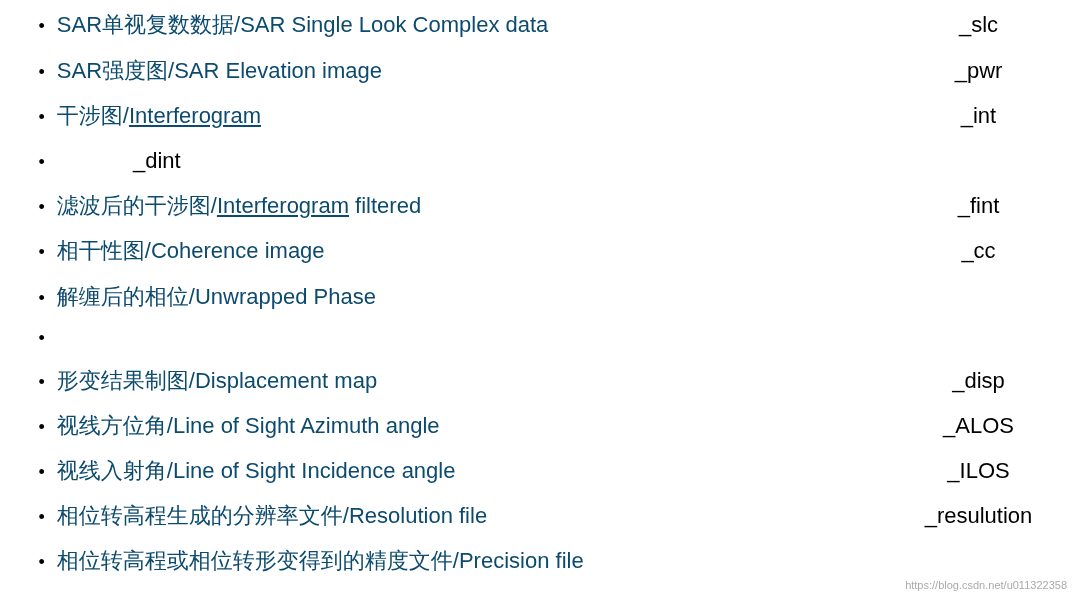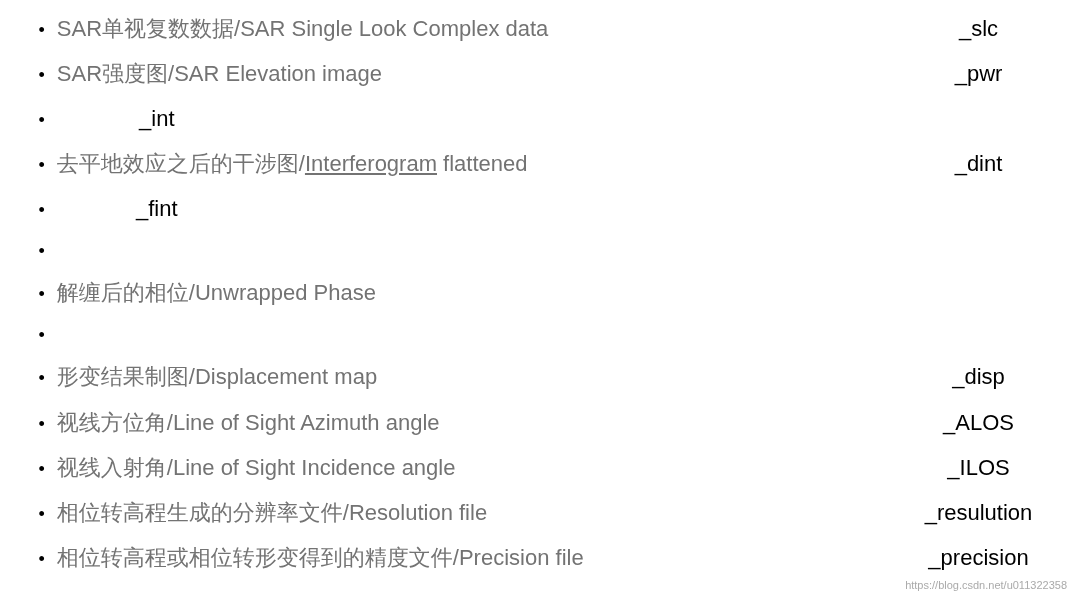--- a/index.html
+++ b/index.html
@@ -35,21 +35,21 @@
 
     .bullet {
       margin-right: 12px;
       font-size: 18px;
       flex-shrink: 0;
     }
 
     .row-label {
       flex: 1;
       font-size: 22px;
-      color: #737373;
+      color: #0c4a6e;
     }
 
     .row-code {
       font-size: 22px;
       color: #000;
       min-width: 160px;
       text-align: center;
       padding-left: 40px;
     }
 
@@ -71,33 +71,36 @@
         <span class="row-label">SAR单视复数数据/SAR Single Look Complex data</span>
         <span class="row-code">_slc</span>
       </div>
       <div class="data-row">
         <span class="bullet">•</span>
         <span class="row-label">SAR强度图/SAR Elevation image</span>
         <span class="row-code">_pwr</span>
       </div>
       <div class="data-row">
         <span class="bullet">•</span>
+        <span class="row-label">干涉图/<u>Interferogram</u></span>
         <span class="row-code">_int</span>
       </div>
       <div class="data-row">
         <span class="bullet">•</span>
-        <span class="row-label">去平地效应之后的干涉图/<u>Interferogram</u> flattened</span>
         <span class="row-code">_dint</span>
       </div>
       <div class="data-row">
         <span class="bullet">•</span>
+        <span class="row-label">滤波后的干涉图/<u>Interferogram</u> filtered</span>
         <span class="row-code">_fint</span>
       </div>
       <div class="data-row">
         <span class="bullet">•</span>
+        <span class="row-label">相干性图/Coherence image</span>
+        <span class="row-code">_cc</span>
       </div>
       <div class="data-row">
         <span class="bullet">•</span>
         <span class="row-label">解缠后的相位/Unwrapped Phase</span>
       </div>
       <div class="data-row">
         <span class="bullet">•</span>
       </div>
       <div class="data-row">
         <span class="bullet">•</span>
@@ -115,18 +118,17 @@
         <span class="row-code">_ILOS</span>
       </div>
       <div class="data-row">
         <span class="bullet">•</span>
         <span class="row-label">相位转高程生成的分辨率文件/Resolution file</span>
         <span class="row-code">_resulution</span>
       </div>
       <div class="data-row">
         <span class="bullet">•</span>
         <span class="row-label">相位转高程或相位转形变得到的精度文件/Precision file</span>
-        <span class="row-code">_precision</span>
       </div>
     </div>
 </div>
 
 <div class="watermark">https://blog.csdn.net/u011322358</div>
 
 </body></html>

